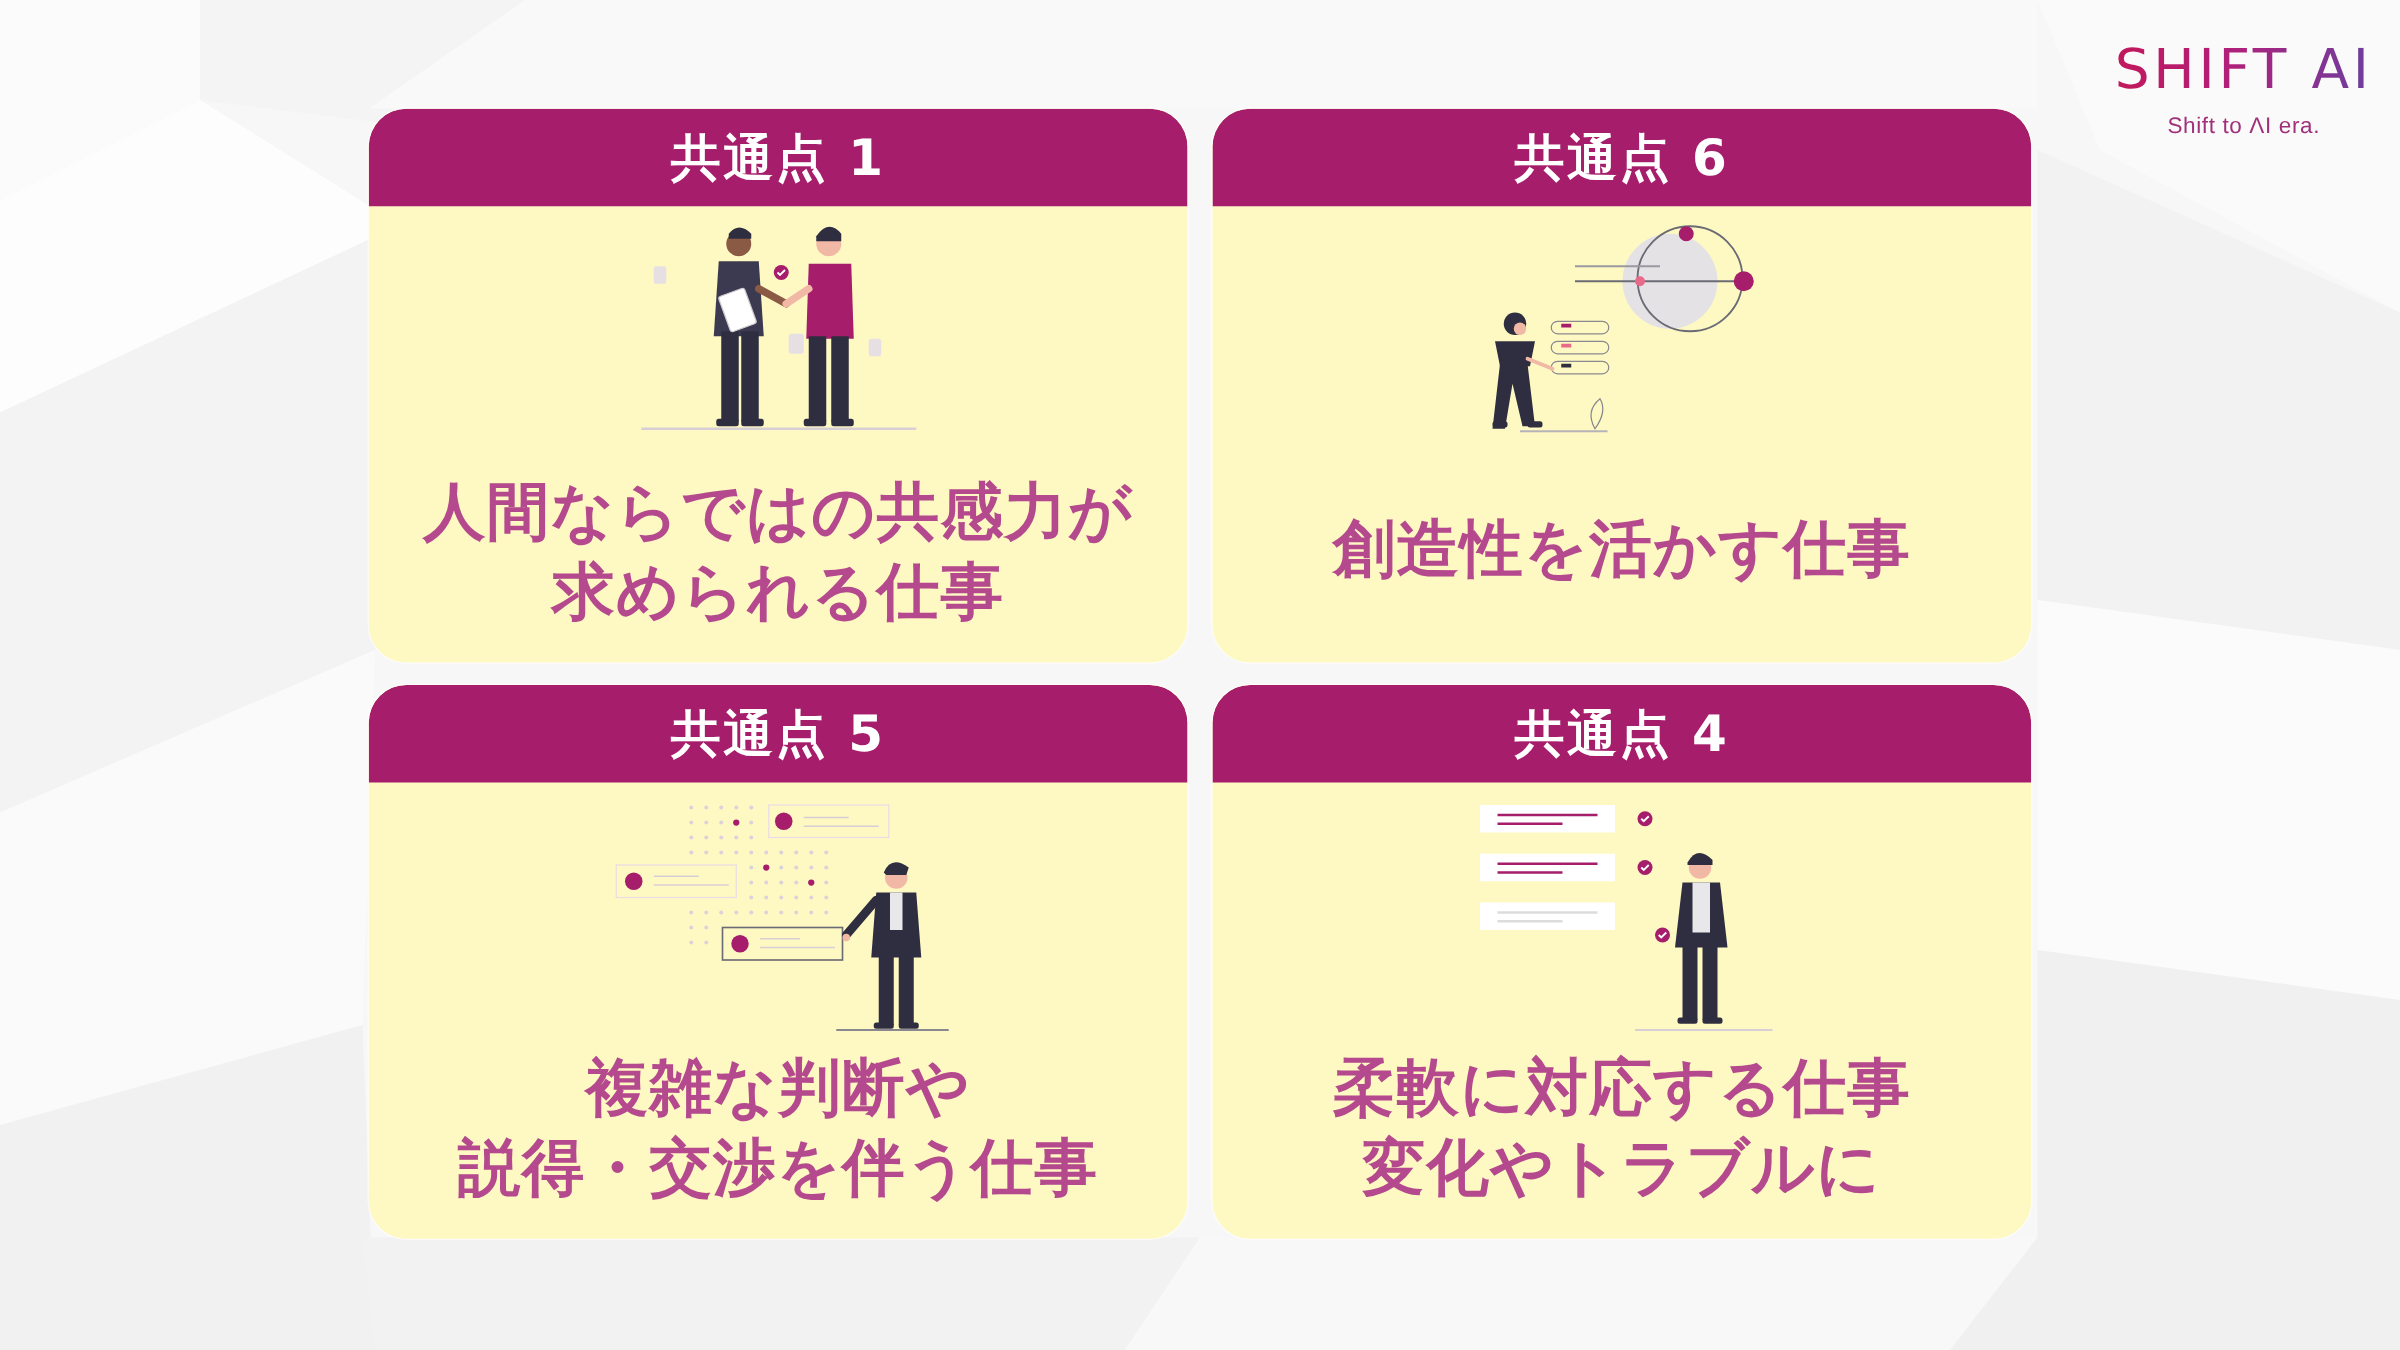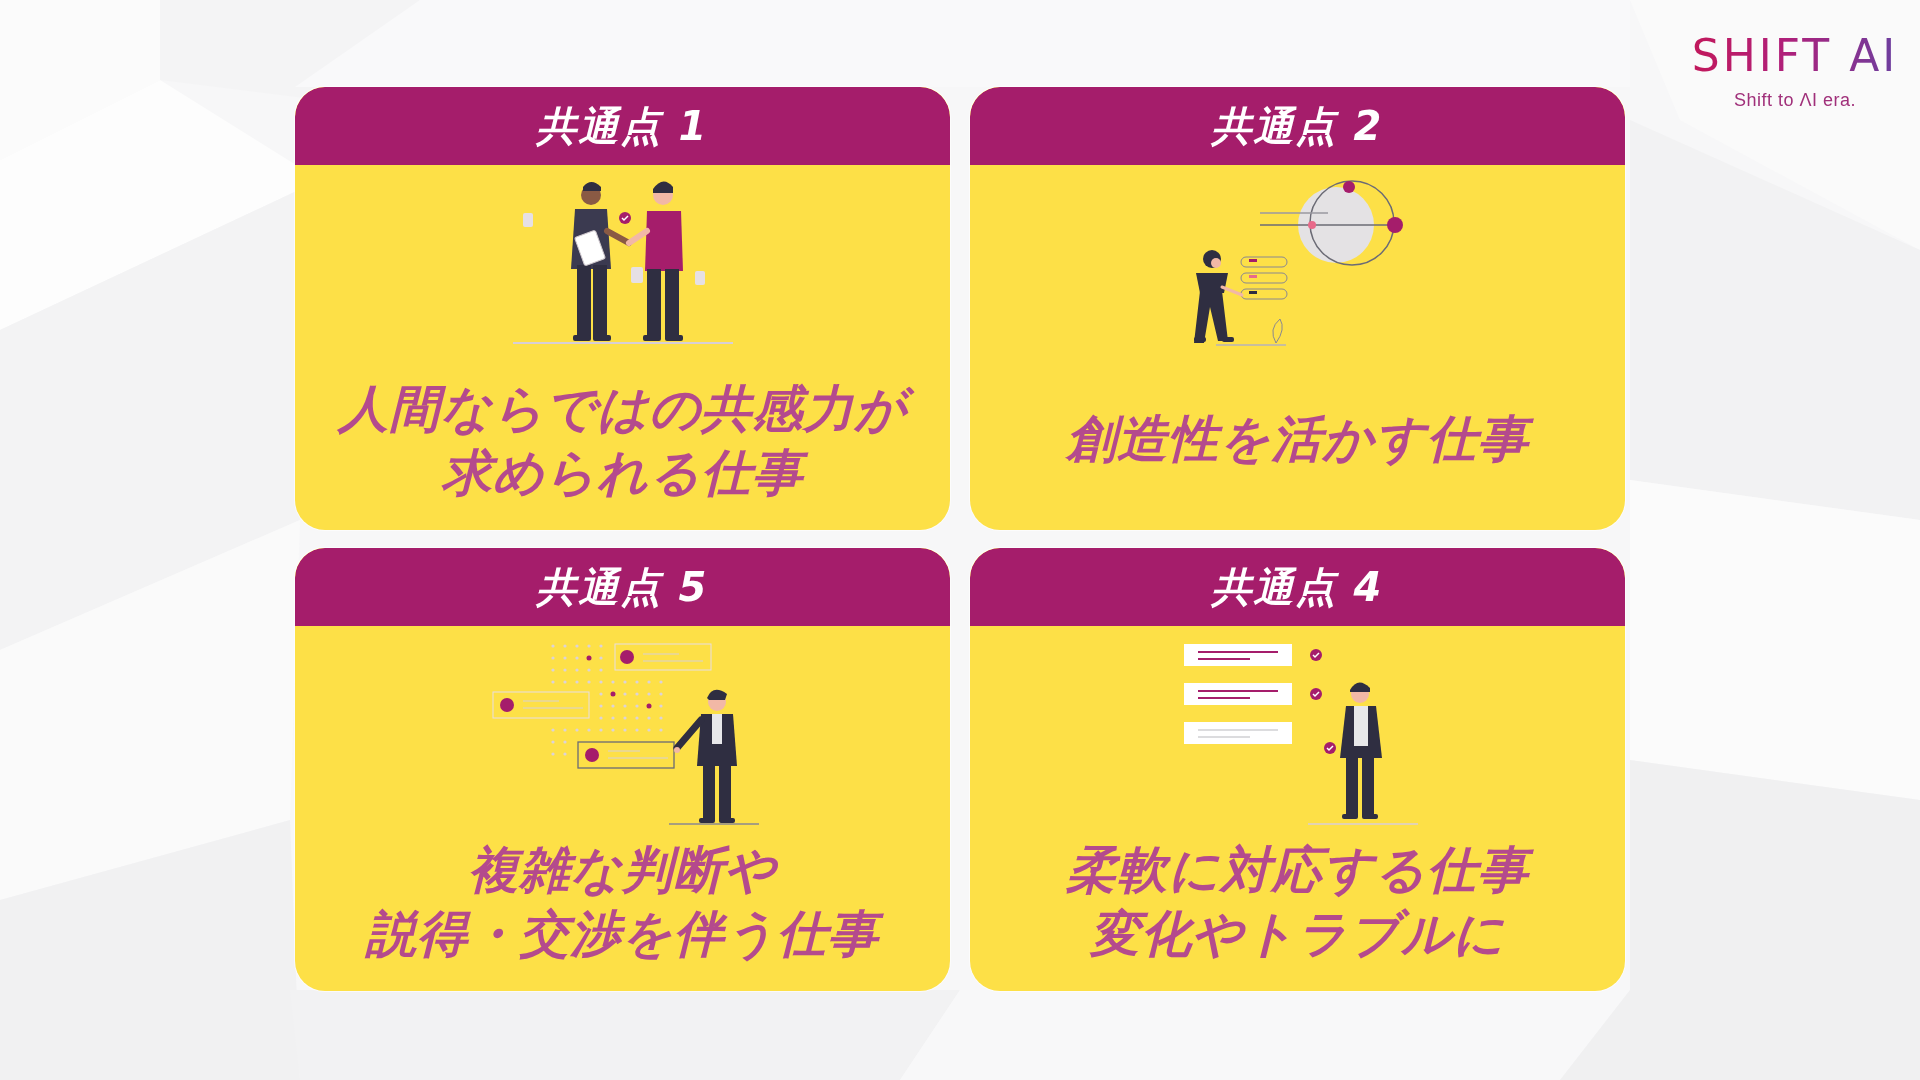--- a/index.html
+++ b/index.html
@@ -57,24 +57,23 @@
       display: grid;
       grid-template-columns: 655px 655px;
       grid-template-rows: 443px 443px;
       column-gap: 20px;
       row-gap: 18px;
       z-index: 2;
     }
     .card {
       position: relative;
       border-radius: 30px;
-      background: #fde047;
+      background: #fef9c3;
       overflow: hidden;
       box-shadow: 0 0 0 1px rgba(255,255,255,0.6);
-      font-style: italic;
     }
     .card-header {
       height: 78px;
       background: #a51d6b;
       border-radius: 30px 30px 0 0;
       display: flex;
       align-items: center;
       justify-content: center;
       color: #ffffff;
       font-family: "DejaVu Sans", sans-serif;
@@ -172,21 +171,21 @@
         <rect x="128" y="94" width="12" height="16" rx="2" fill="#e6e0e4"></rect>
       </svg>
     </div>
     <div class="card-text t1">
       <span class="line">人間ならではの共感力が</span>
       <span class="line">求められる仕事</span>
     </div>
   </div>
 
   <div class="card">
-    <div class="card-header">共通点 2</div>
+    <div class="card-header">共通点 6</div>
     <div class="card-illus">
       <svg width="260" height="190" viewBox="0 0 260 190">
         <circle cx="168" cy="52" r="38" fill="#e4e2e4"></circle>
         <circle cx="184" cy="50" r="42" fill="none" stroke="#6b6b75" stroke-width="1.5"></circle>
         <line x1="92" y1="40" x2="160" y2="40" stroke="#9a98a0" stroke-width="1.5"></line>
         <line x1="92" y1="52" x2="226" y2="52" stroke="#6b6b75" stroke-width="1.5"></line>
         <circle cx="181" cy="14" r="6" fill="#a51d6b"></circle>
         <circle cx="227" cy="52" r="8" fill="#a51d6b"></circle>
         <circle cx="144" cy="52" r="4" fill="#e86a8a"></circle>
         <rect x="73" y="84" width="46" height="10" rx="5" fill="none" stroke="#8a8890"></rect>

